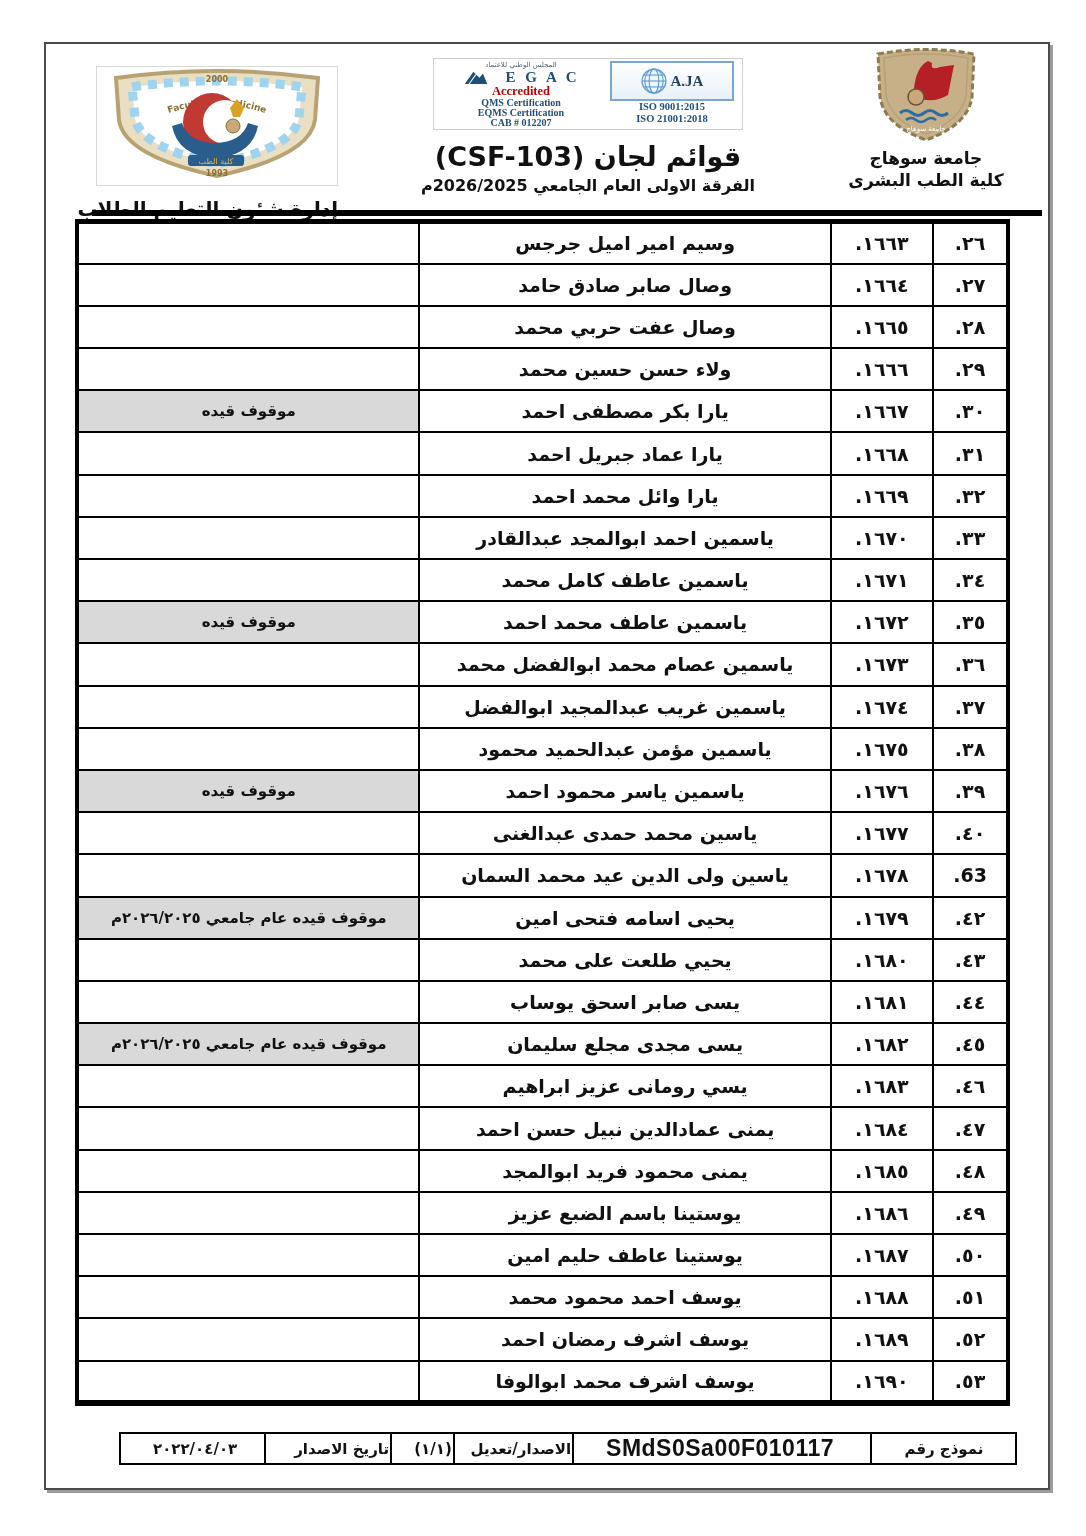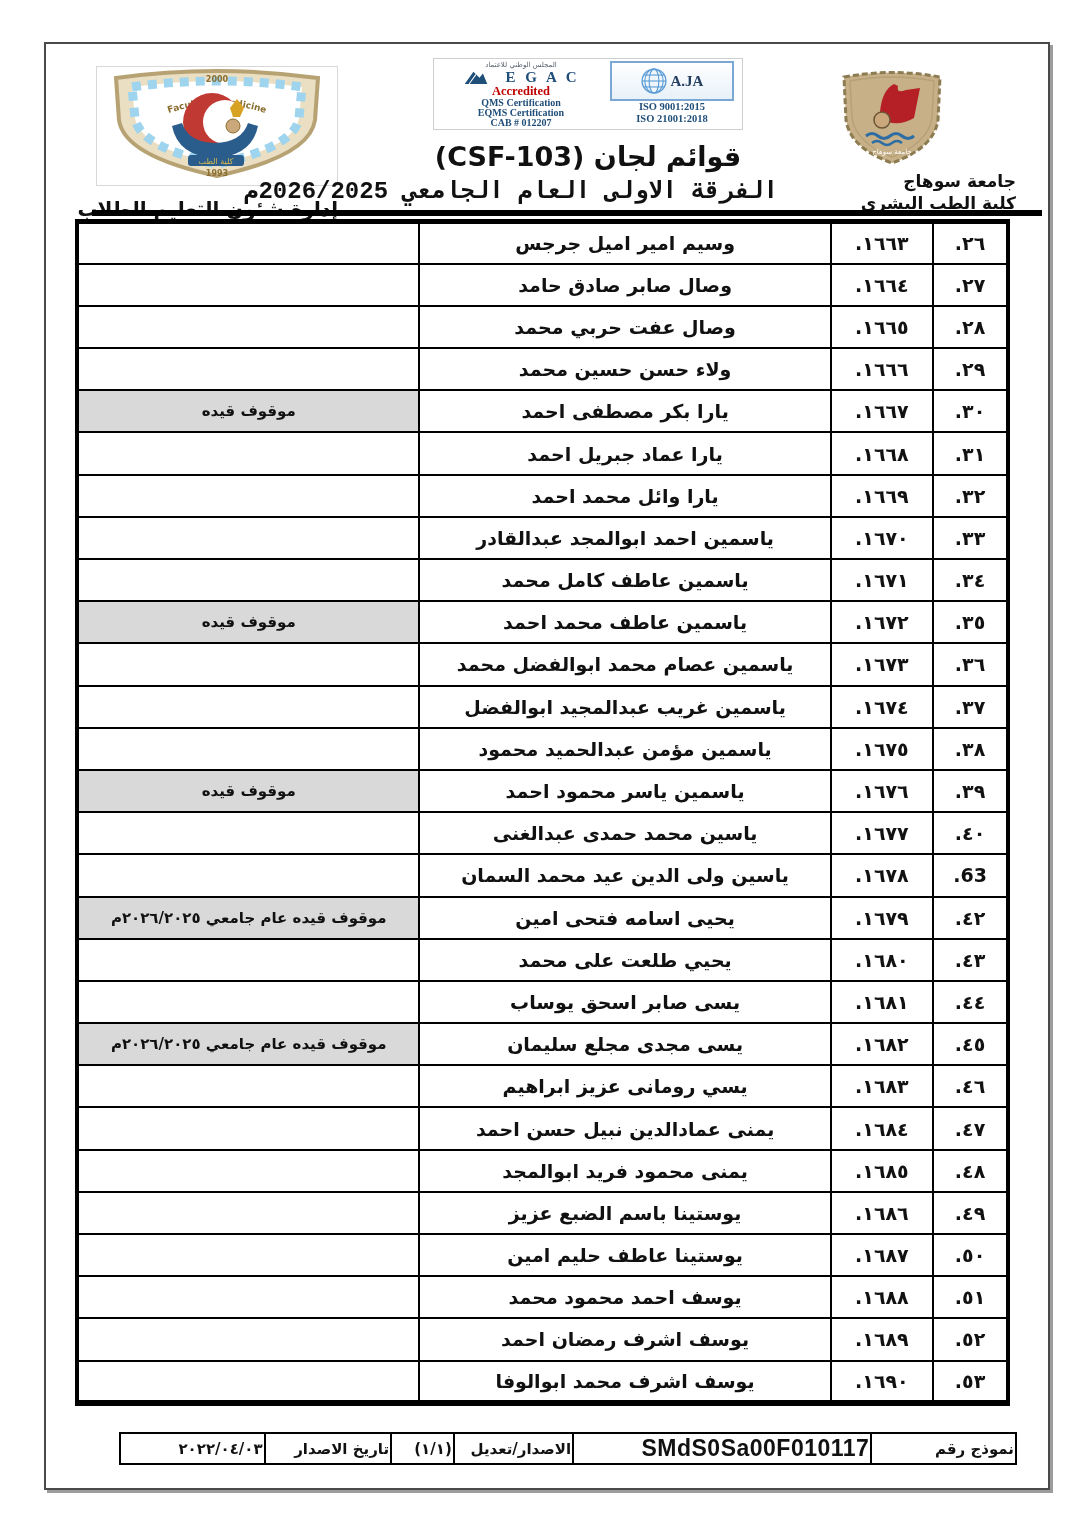--- a/index.html
+++ b/index.html
@@ -26,44 +26,44 @@
                    font-weight:bold;font-size:12.5px;line-height:13px;}
   .egac-line{font-family:"Liberation Serif",serif;font-weight:bold;font-size:10px;
              color:var(--navy,#1f4e79);line-height:10px;}
   .aja{width:124px;}
   .aja-box{display:flex;align-items:center;justify-content:center;gap:4px;height:36px;
            border:2px solid #7aa7d4;background:linear-gradient(#ffffff,#e8f1f9);}
   .aja-acronym{font-family:"Liberation Serif",serif;font-weight:bold;font-size:15px;color:#243f60;}
   .aja-iso{font-family:"Liberation Serif",serif;font-weight:bold;font-size:10.5px;
            color:var(--navy,#1f4e79);line-height:12px;}
   .title1{font-size:27px;font-weight:bold;margin-top:11px;white-space:nowrap;direction:rtl;}
-  .title2{font-size:24px;font-weight:bold;margin-top:4px;white-space:nowrap;direction:rtl;font-family:Liberation Mono, monospace;}
-
-  .hdr-right{position:absolute;left:790px;top:26px;width:180px;}
+  .title2{font-size:16px;font-weight:bold;margin-top:4px;white-space:nowrap;direction:rtl;}
+
+  .hdr-right{position:absolute;left:790px;top:3px;width:180px;text-align:center;}
   .hdr-right-caption{font-size:17px;font-weight:bold;line-height:22px;white-space:nowrap;}
 
   .hdr-rule{position:absolute;left:46px;top:166px;width:950px;height:6px;background:#000;}
 
   
   .main-table{position:absolute;left:29px;top:175px;width:935px;border-collapse:collapse;
               table-layout:fixed;direction:rtl;background:#fff;
               border:4px solid #000;border-top-width:5px;border-bottom-width:6px;}
   .main-table td{border:2px solid #000;font-weight:bold;text-align:center;vertical-align:middle;
                  padding:0 4px;white-space:nowrap;overflow:hidden;}
   .main-table tr{height:42.2px;}
   td.c-serial{font-size:19px;}
   td.c-id{font-size:19px;}
   td.c-name{font-size:19px;}
   td.c-note{font-size:15px;}
   td.c-note:not(:empty){background:var(--note-bg,#d9d9d9);}
 
   
   .footer-table{position:absolute;left:73px;top:1388px;width:898px;border-collapse:collapse;
                 table-layout:fixed;direction:rtl;}
-  .footer-table td{border:2px solid #000;font-weight:bold;font-size:15px;text-align:right;
+  .footer-table td{border:2px solid #000;font-weight:bold;font-size:15px;text-align:left;
                    height:27px;white-space:nowrap;overflow:hidden;padding-left:32px;}
   td.f-code{font-family:Liberation Sans, sans-serif;font-size:23px;letter-spacing:.5px;}
 </style>
 </head>
 <body>
 
 <div class="canvas">
   <div class="frame">
 
     <div class="hdr-left">

